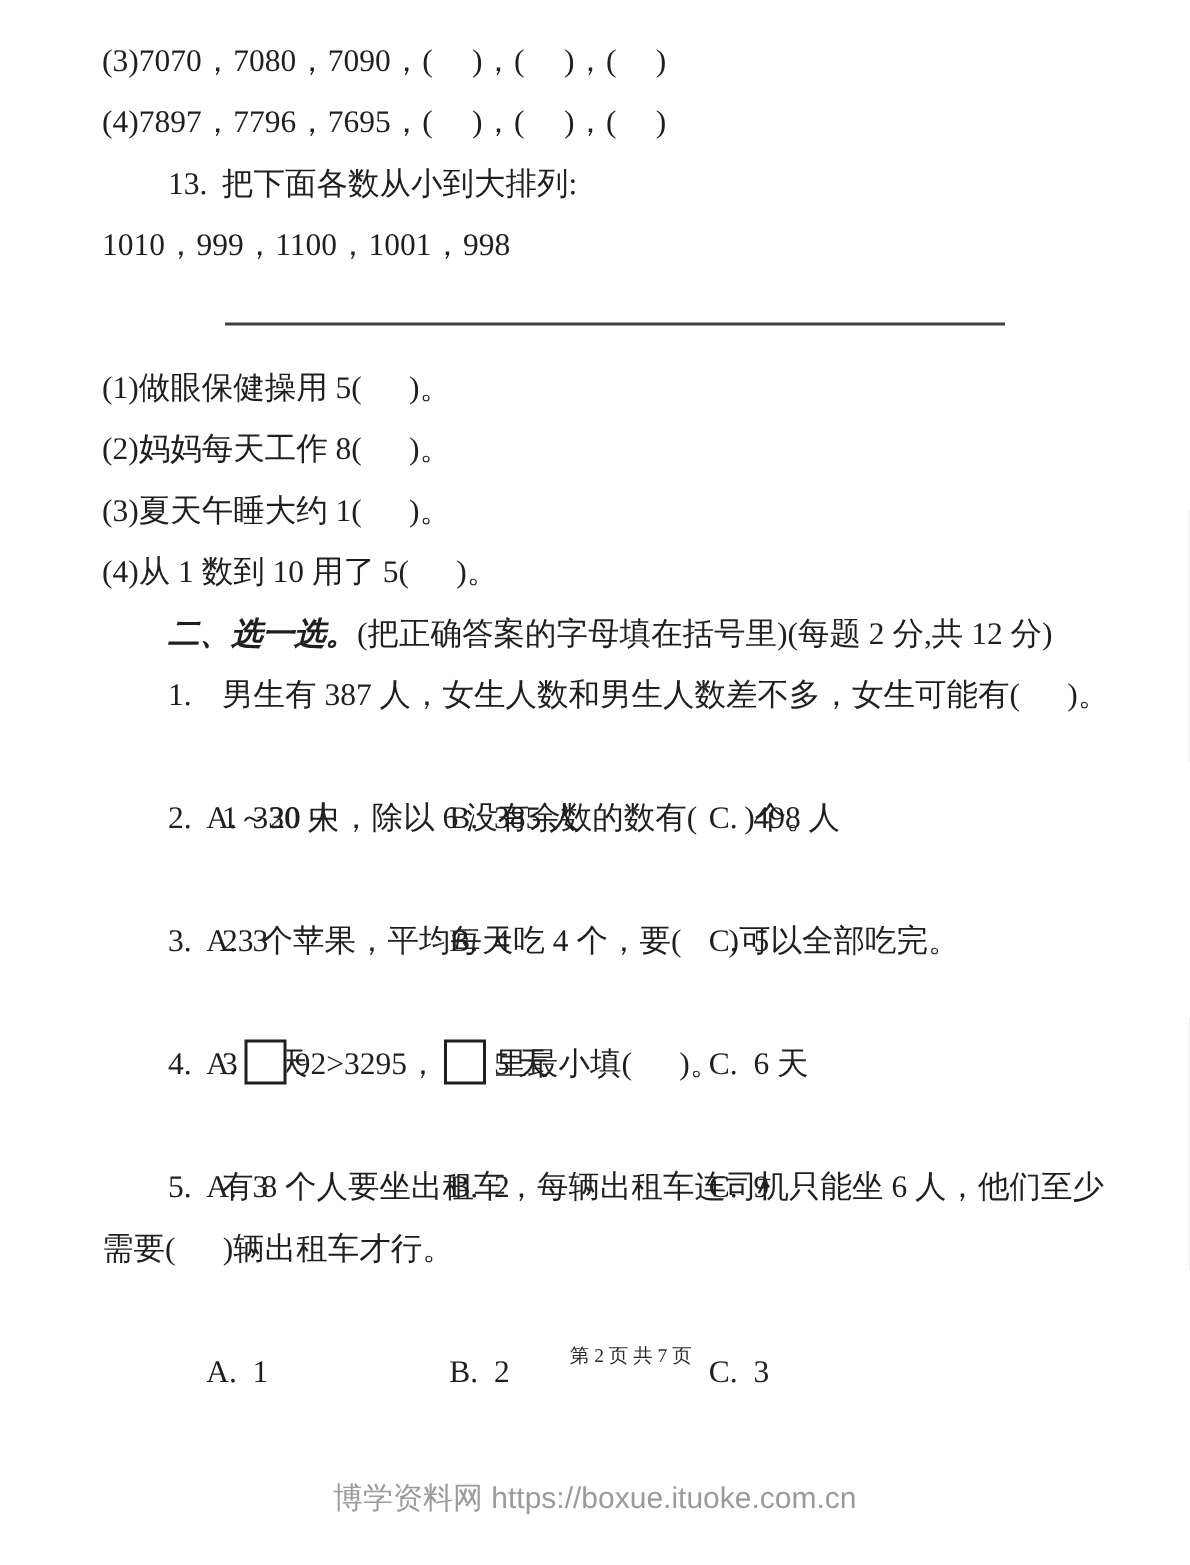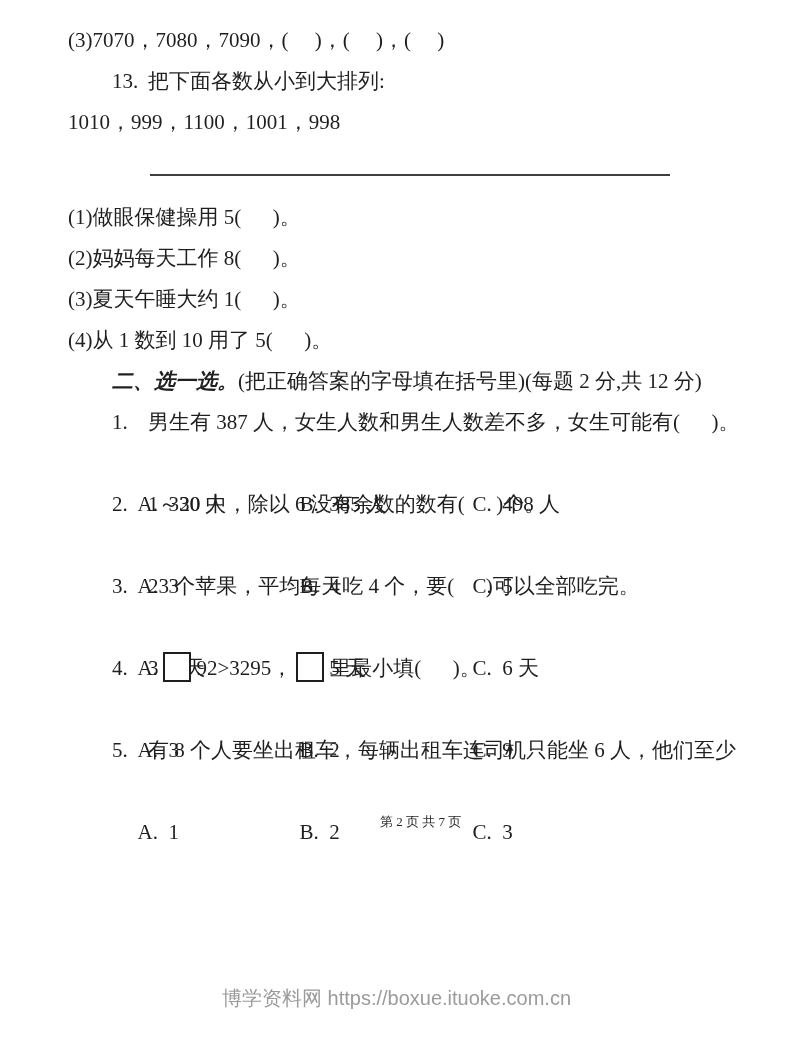--- a/index.html
+++ b/index.html
@@ -61,20 +61,21 @@
     white-space: pre;
   }
 </style>
 </head>
 <body>
 
 <div class="page">
   <div class="content">
 
     <div class="row indent2">(3)7070，7080，7090，(     )，(     )，(     )</div>
+    <div class="row indent2">(4)7897，7796，7695，(     )，(     )，(     )</div>
 
     <div class="row indent1"><span class="qnum">13.</span><span>把下面各数从小到大排列:</span></div>
     <div class="row indent2">1010，999，1100，1001，998</div>
 
     <div class="row blank-row">
       <div class="underline"></div>
     </div>
 
     <div class="row indent2">(1)做眼保健操用 5(      )。</div>
     <div class="row indent2">(2)妈妈每天工作 8(      )。</div>
@@ -97,20 +98,21 @@
     <div class="row options">
       <span class="opt opt-a">A.  4 天</span><span class="opt opt-b">B.  5 天</span><span class="opt opt-c">C.  6 天</span>
     </div>
 
     <div class="row indent1"><span class="qnum">4.</span><span>3</span><span class="sq-box"></span><span>92&gt;3295，</span><span class="sq-box"></span><span>里最小填(      )。</span></div>
     <div class="row options">
       <span class="opt opt-a">A.  3</span><span class="opt opt-b">B.  2</span><span class="opt opt-c">C.  9</span>
     </div>
 
     <div class="row indent1"><span class="qnum">5.</span><span>有 8 个人要坐出租车，每辆出租车连司机只能坐 6 人，他们至少</span></div>
+    <div class="row indent2">需要(      )辆出租车才行。</div>
     <div class="row options">
       <span class="opt opt-a">A.  1</span><span class="opt opt-b">B.  2</span><span class="opt opt-c">C.  3</span>
     </div>
 
     <div class="row pagenum-row">第 2 页 共 7 页</div>
   </div>
 
   <div class="watermark">博学资料网 https://boxue.ituoke.com.cn</div>
 </div>
 

